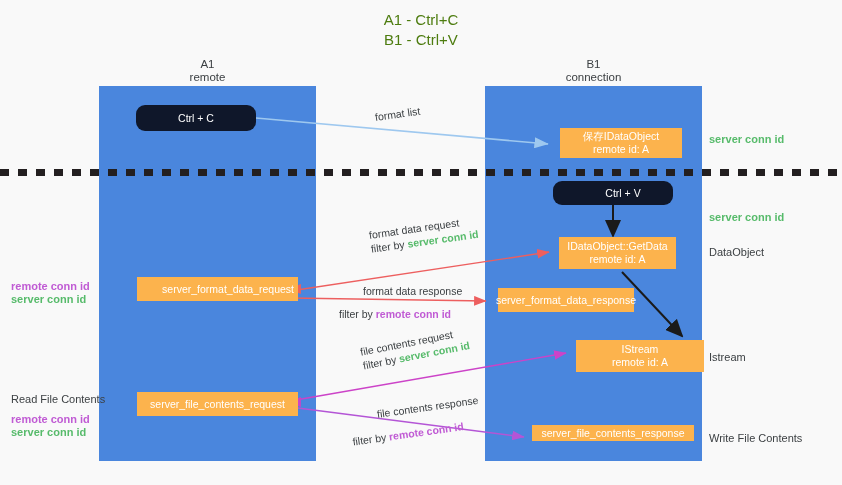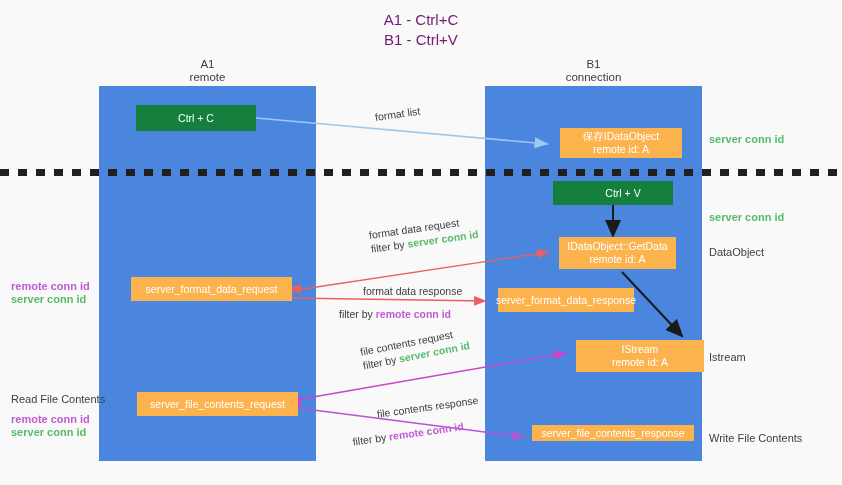--- a/index.html
+++ b/index.html
@@ -12,21 +12,21 @@
     overflow:hidden;
   }
   .stage{position:absolute;left:0;top:0;width:842px;height:485px;}
   .abs{position:absolute;}
 
   
   #title{
     left:0;top:10px;width:842px;
     text-align:center;
     font-size:15px;line-height:20px;
-    color:#701a75;
+    color:#4d7c0f;
   }
 
   
   .col-head{
     text-align:center;font-size:11.5px;line-height:13px;color:#3c4043;
   }
 
   
   .lane{background:#4a86dd;}
   #lane-a{left:99px;top:86px;width:217px;height:375px;}
@@ -34,21 +34,21 @@
 
   
   .box{
     box-sizing:border-box;
     display:flex;align-items:center;justify-content:center;
     text-align:center;
     color:#ffffff;
     font-size:10.5px;line-height:13px;
     padding:2px 4px;
   }
-  .box-green{background:#15803d;}
+  .box-green{background:#0f172a;border-radius:9px;}
   .box-orange{background:#fcb34d;margin-left:8px;}
 
   
   .ann{font-size:11px;line-height:14px;}
   .green-txt{color:#57bb6b;font-weight:bold;}
   .purple-txt{color:#c05bd4;font-weight:bold;}
   .plain-txt{color:#3c4043;}
 
   
   .edge-label{font-size:10.5px;line-height:14px;color:#3c4043;white-space:nowrap;}
@@ -123,21 +123,21 @@
 
     <line x1="300" y1="402" x2="289" y2="402" stroke="#cc43c8" stroke-width="1.4" marker-end="url(#ah-magenta)"></line>
   </svg>
 
   <div class="abs" id="divider"></div>
 
   <div class="abs box box-green" style="left:136px;top:105px;width:120px;height:26px;">
     <span>Ctrl + C</span>
   </div>
 
-  <div class="abs box box-orange" style="left:123px;top:277px;width:161px;height:24px;">
+  <div class="abs box box-orange" style="left:129px;top:277px;width:161px;height:24px;justify-content:flex-end;">
     <span>server_format_data_request</span>
   </div>
 
   <div class="abs box box-orange" style="left:129px;top:392px;width:161px;height:24px;">
     <span>server_file_contents_request</span>
   </div>
 
   <div class="abs box box-orange" style="left:552px;top:128px;width:122px;height:30px;flex-direction:column;">
     <span>保存IDataObject</span>
     <span>remote id: A</span>

